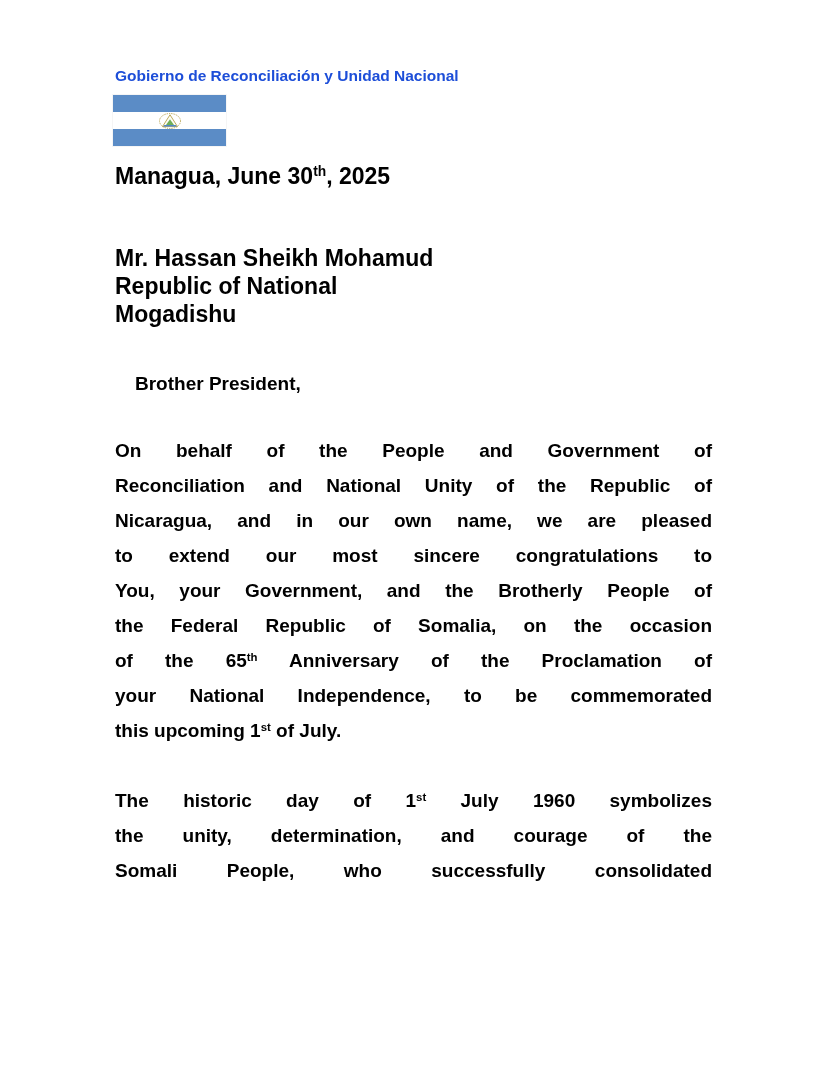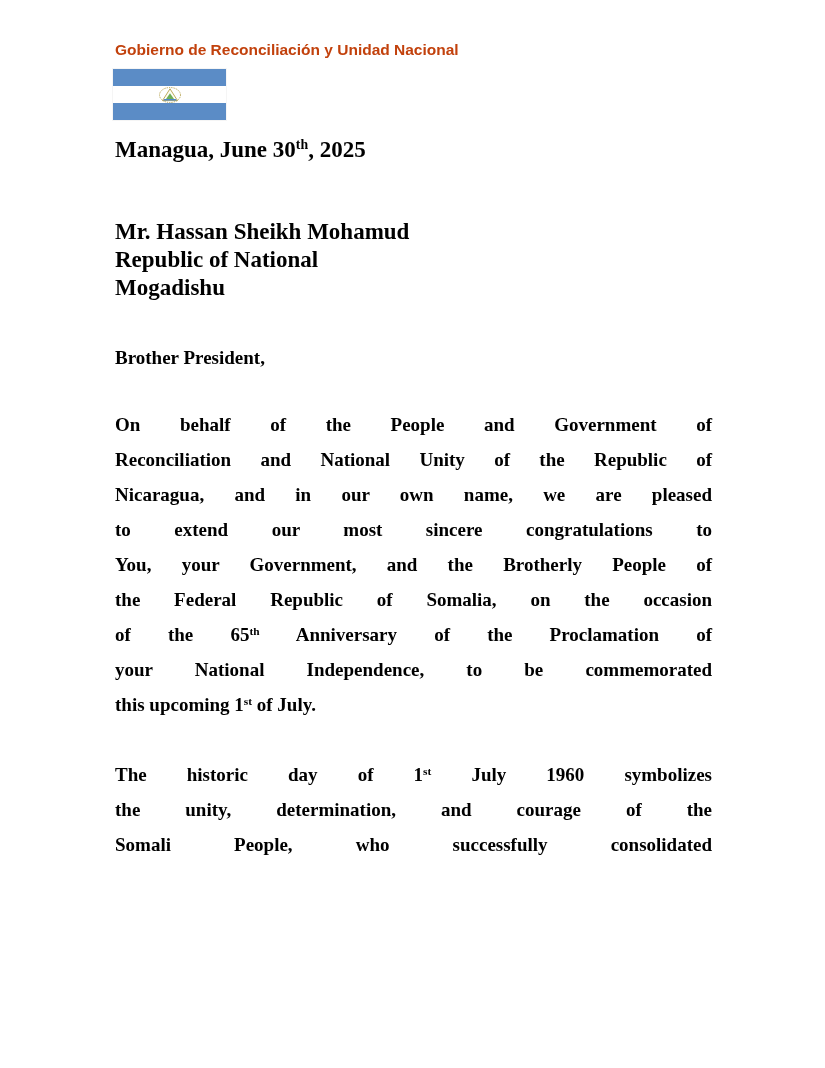--- a/index.html
+++ b/index.html
@@ -14,26 +14,26 @@
     background: #ffffff;
     color: #000000;
     overflow: hidden;
   }
   .content {
     margin-left: 115px;
     width: 597px;
   }
   
   .letterhead {
-    padding-top: 40px;
+    padding-top: 66px;
     font-family: "Liberation Sans", sans-serif;
     font-weight: bold;
     font-size: 15.5px;
     line-height: 20px;
-    color: #c2410c;
+    color: #1d4ed8;
   }
   
   .flag {
     position: relative;
     margin-top: 9px;
     margin-left: -2px;
     width: 113px;
     height: 51px;
     box-shadow: 0 0 0 1px rgba(0,0,0,0.04);
   }
@@ -53,40 +53,41 @@
   }
   .emblem-triangle {
     fill: #fdfdf4;
     stroke: var(--emblem-gold, #b5a04a);
     stroke-width: 0.9;
   }
   .emblem-mountain { fill: var(--emblem-green, #6fae58); }
   .emblem-water    { fill: var(--emblem-blue, #4f86c8); }
   
   .mono {
-    font-family: Liberation Serif, serif;
+    font-family: Liberation Sans, sans-serif;
     font-weight: bold;
     color: #000000;
   }
   .date-line {
     margin-top: 15px;
     font-size: 23px;
     line-height: 30px;
     white-space: nowrap;
   }
   .recipient {
     margin-top: 53px;
     font-size: 23px;
     line-height: 28px;
   }
   .addr-line { white-space: nowrap; }
   .salutation {
     margin-top: 38px;
     font-size: 19px;
     line-height: 35px;
+    margin-left: 20px;
   }
   .paragraphs .paragraph { margin-top: 35px; }
   .paragraphs .paragraph:first-child { margin-top: 32px; }
   .body-line {
     font-size: 19px;
     line-height: 35px;
   }
   .body-line.justify {
     text-align: justify;
     text-align-last: justify;

